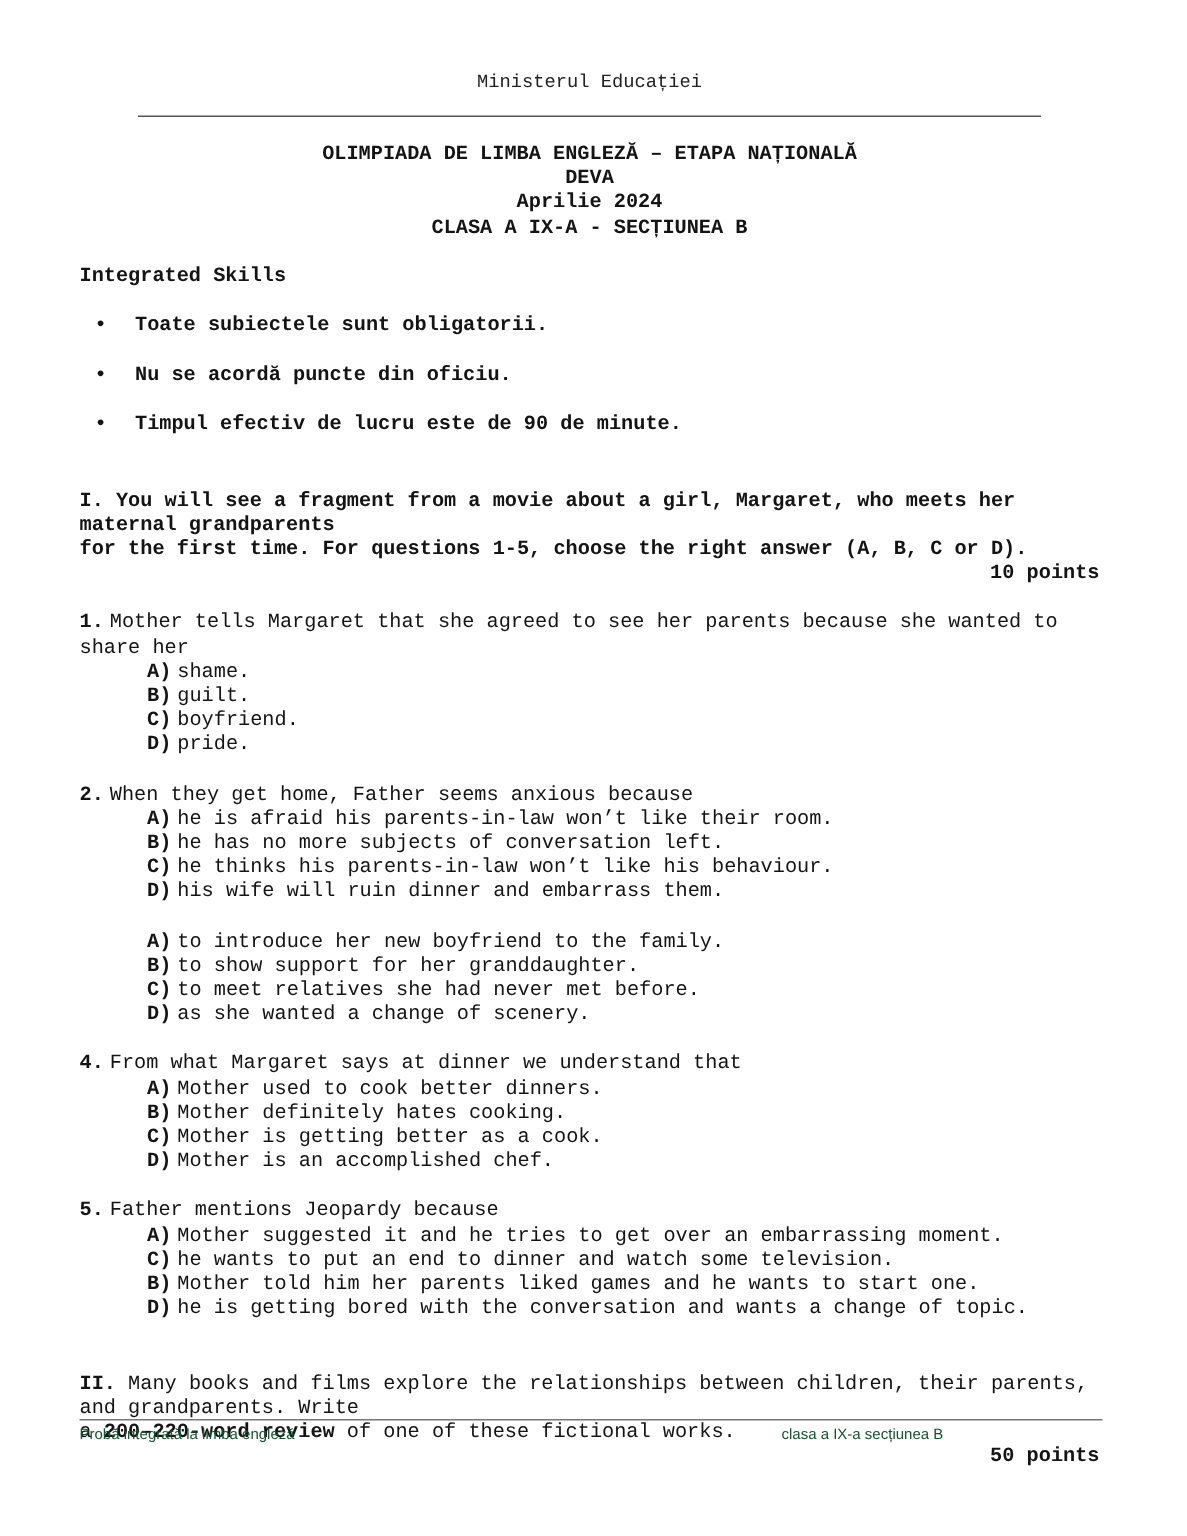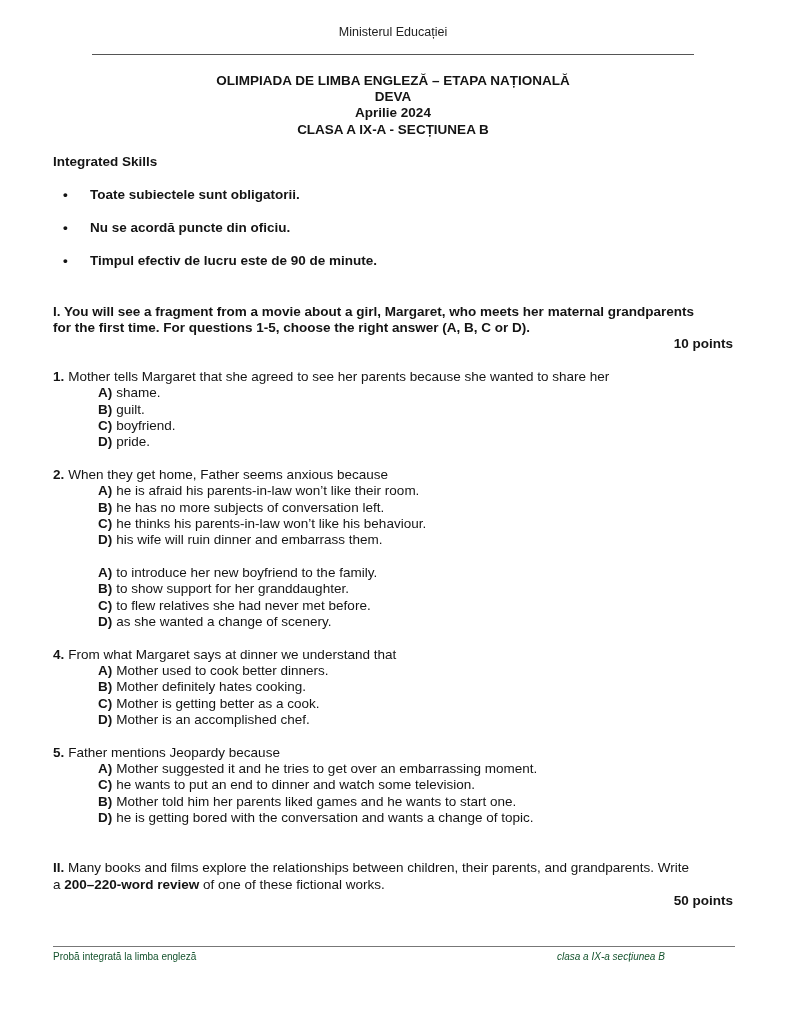--- a/index.html
+++ b/index.html
@@ -3,23 +3,23 @@
 <meta charset="utf-8">
 <style>
   html,body{margin:0;padding:0;}
   body{
     width:791px;height:1024px;background:#ffffff;color:#141414;
     font-family:"Liberation Sans","DejaVu Sans",sans-serif;
     position:relative;overflow:hidden;
   }
   .page{
     position:absolute;inset:0;
-    padding:24px 58px 0 53px;
+    padding:47px 58px 0 53px;
     box-sizing:border-box;
-    font-size:13.5px;line-height:16.2px;
+    font-size:13.5px;line-height:16.2px;font-family:Liberation Mono, monospace;
   }
   .b{font-weight:bold;}
 
   .ministry{font-size:12.5px;line-height:16px;text-align:center;color:#222;}
   .rule{width:602px;margin:14px auto 0;border-top:1.2px solid #555;height:0;}
 
   .titles{margin-top:18px;text-align:center;font-weight:bold;}
   .subtitle{margin-top:16px;text-align:left;font-weight:bold;}
 
   .notes{margin:17px 0 0;padding:0;list-style:none;}
@@ -34,21 +34,21 @@
   .q-num{margin-right:4px;}
   .opt{padding-left:45px;}
   .opt-letter{margin-right:4px;}
 
   .footer{
     position:absolute;left:53px;right:56px;top:946px;
     border-top:1px solid #777;
     font-size:10px;line-height:15px;color:#14532d;
   }
   .footer-row{position:relative;padding-top:2px;height:16px;}
-  .footer-right{position:absolute;left:504px;top:2px;white-space:nowrap;font-style:italic;}
+  .footer-right{position:absolute;left:468px;top:2px;white-space:nowrap;}
 </style>
 </head>
 <body>
 
 <div class="page">
 
   <div class="ministry">Ministerul Educației</div>
   <div class="rule"></div>
 
   <div class="titles">
@@ -93,21 +93,21 @@
           <div class="opt"><span class="b opt-letter">C)</span><span>he thinks his parents-in-law won’t like his behaviour.</span></div>
           <div class="opt"><span class="b opt-letter">D)</span><span>his wife will ruin dinner and embarrass them.</span></div>
         </div>
   </div>
 
   <div class="q">
     <div>
 
     <div class="opt"><span class="b opt-letter">A)</span><span>to introduce her new boyfriend to the family.</span></div>
           <div class="opt"><span class="b opt-letter">B)</span><span>to show support for her granddaughter.</span></div>
-          <div class="opt"><span class="b opt-letter">C)</span><span>to flew relatives she had never met before.</span></div>
+          <div class="opt"><span class="b opt-letter">C)</span><span>to meet relatives she had never met before.</span></div>
           <div class="opt"><span class="b opt-letter">D)</span><span>as she wanted a change of scenery.</span></div>
         </div>
   </div>
 
   <div class="q">
     <div><span class="b q-num">4.</span><span>From what Margaret says at dinner we understand that</span></div>
     <div>
 
     <div class="opt"><span class="b opt-letter">A)</span><span>Mother used to cook better dinners.</span></div>
           <div class="opt"><span class="b opt-letter">B)</span><span>Mother definitely hates cooking.</span></div>

